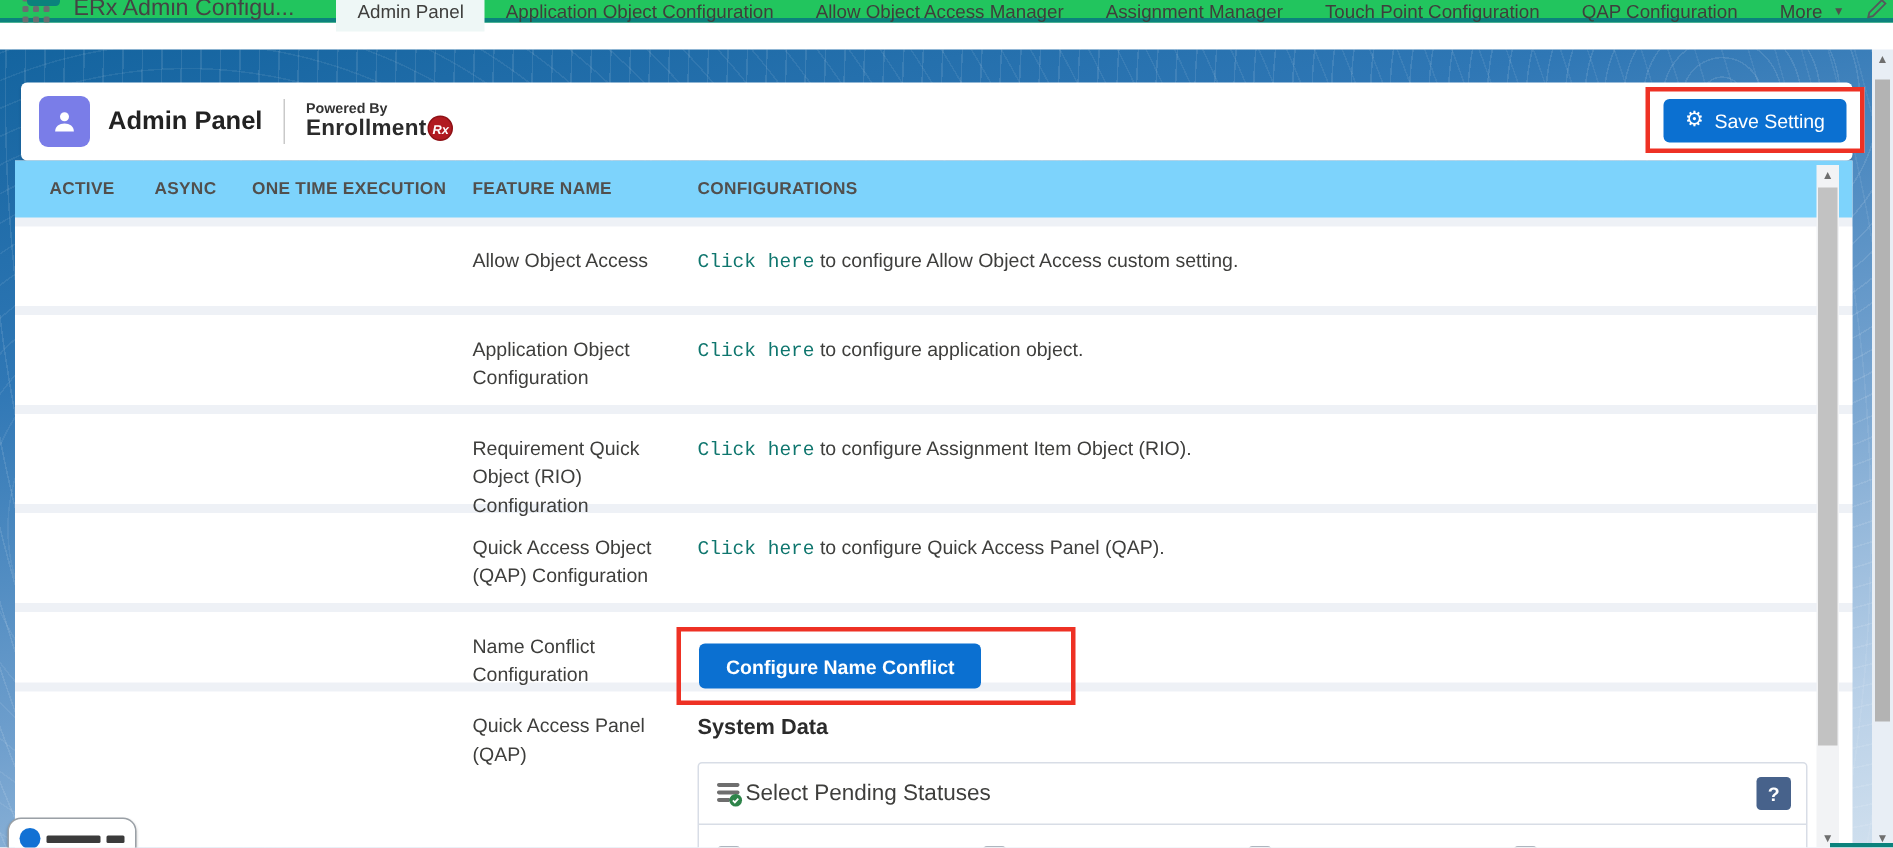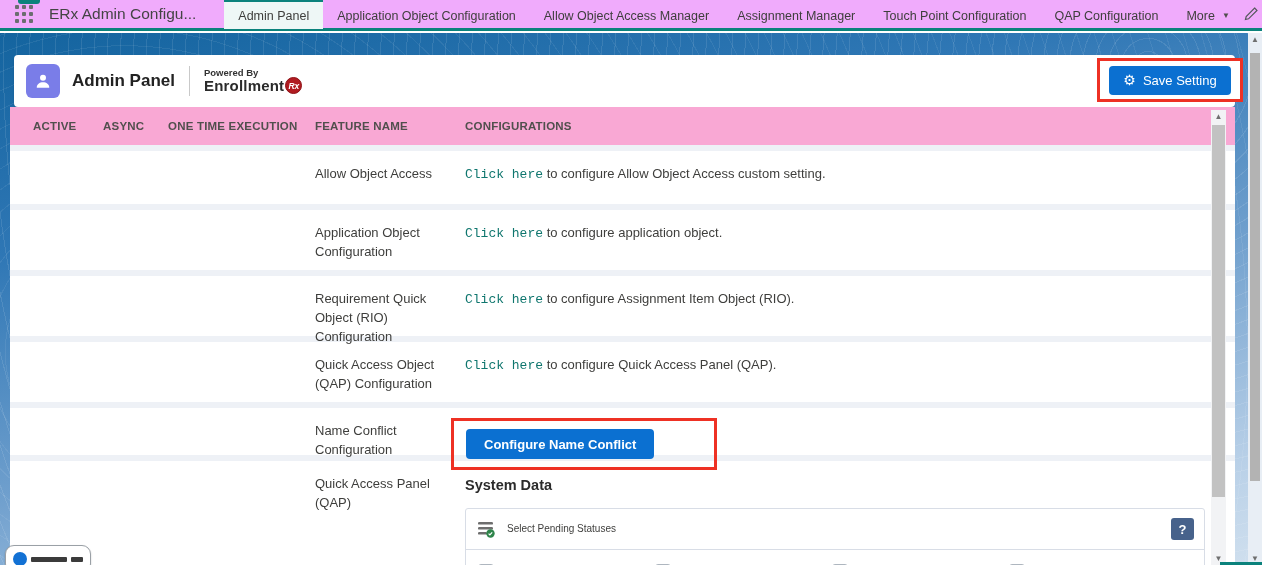--- a/index.html
+++ b/index.html
@@ -1,20 +1,20 @@
 <!DOCTYPE html>
 <html><head>
 <meta charset="utf-8">
 <style>
   * { margin:0; padding:0; box-sizing:border-box; }
   html,body { width:1262px; height:565px; overflow:hidden; }
   body { font-family:"Liberation Sans","DejaVu Sans",sans-serif; color:#3e3e3c; background:#fff; position:relative; }
 
   
-  .topnav { position:absolute; top:0; left:0; right:0; height:31px; background:#f0abfc;
+  .topnav { position:absolute; top:0; left:0; right:0; height:15px; background:#22c55e;
             border-bottom:3px solid #0b827c; display:flex; align-items:center; }
   .top-pill { position:absolute; top:0; left:18px; width:22px; height:4px; background:#0b827c; border-radius:0 0 3px 3px; }
   .waffle { width:18px; height:18px; margin-left:15px; display:grid; grid-template-columns:repeat(3,4px);
             grid-template-rows:repeat(3,4px); gap:3px; cursor:pointer; }
   .waffle i { background:#6b6d70; border-radius:1px; }
   .app-name { font-size:15.5px; color:#444; margin:0 28px 0 16px; white-space:nowrap; }
   .tabs { display:flex; height:30px; align-items:stretch; }
   .tab { display:flex; align-items:center; padding:0 14px; font-size:12.5px; color:#3e3e3c;
          white-space:nowrap; cursor:pointer; border-top:3px solid transparent; }
   .tab.active { background:#eef7f6; border-top-color:#0b827c; }
@@ -43,37 +43,37 @@
   .save-anno { position:absolute; top:25px; right:5px; width:146px; height:44px; border:3px solid #ee3124;
                display:flex; align-items:center; justify-content:center; background:#fff; }
   .btn-blue { background:#0b70d1; color:#fff; border:none; border-radius:4px; font-size:13px;
               font-family:inherit; cursor:pointer; display:inline-flex; align-items:center; }
   .save-btn { height:29px; padding:0 14px; }
   .save-btn .gear { font-family:"DejaVu Sans",sans-serif; font-size:14px; margin-right:7px; }
 
   
   .content { position:absolute; top:74px; left:10px; right:13px; bottom:0; background:#eef1f6; overflow:hidden; }
   .grid5 { display:grid; grid-template-columns:70px 65px 147px 150px 1fr; padding-left:23px; }
-  .thead { height:38px; align-items:center; background:#f9a8d4; }
+  .thead { height:38px; align-items:center; background:#7dd3fc; }
   .thead span { font-size:11.5px; font-weight:bold; color:#514f4d; letter-spacing:0.2px; white-space:nowrap; }
   .trow { background:#fff; margin-top:6px; align-items:start; }
   .trow .cell { padding-top:14px; font-size:13px; line-height:1.45; }
   .feature { padding-right:12px; }
   .config { font-size:13.5px; padding-right:30px; }
   .link { color:#0f766e; cursor:pointer;font-family:Liberation Mono, monospace; }
   .r1 { height:53px; } .r2 { height:60px; } .r3 { height:60px; } .r4 { height:60px; } .r5 { height:47px; }
   .r6 { height:114px; }
 
   .cnc-anno { display:inline-block; border:3px solid #ee3124; padding:8px 60px 8px 12px; margin:-4px 0 0 -14px; }
   .cnc-btn { height:30px; padding:0 18px; font-weight:bold; }
 
   .sysdata-title { font-size:14.5px; font-weight:bold; color:#2b2b2b; }
   .qap-panel { border:1px solid #d8dde6; border-radius:3px; background:#fff; margin-top:12px; }
   .qap-head { display:flex; align-items:center; padding:9px 10px 9px 12px; }
-  .qap-head .ptitle { font-size:10px; margin-left:10px; }
+  .qap-head .ptitle { font-size:15px; }
   .help-btn { margin-left:auto; width:23px; height:22px; background:#47628b; border:none; border-radius:3px;
               color:#fff; font-weight:bold; font-size:13px; cursor:pointer; }
   .qap-body { border-top:1px solid #d8dde6; padding:13px 12px 20px 12px; display:grid; grid-template-columns:repeat(4,177px); }
   .cbitem { display:flex; align-items:center; }
   .cb { width:16px; height:16px; border:1px solid #aeb6bf; border-radius:3px; background:#fff; cursor:pointer; flex:0 0 auto; }
   .cbitem label { font-size:13px; margin-left:12px; }
 
   
   .in-sb { position:absolute; top:3px; right:9px; width:15px; bottom:0; background:#f2f3f5; }
   .in-sb .arr { position:absolute; left:0; width:15px; height:13px; font-size:8px; color:#6f6f6f; text-align:center; line-height:13px; cursor:pointer; }

